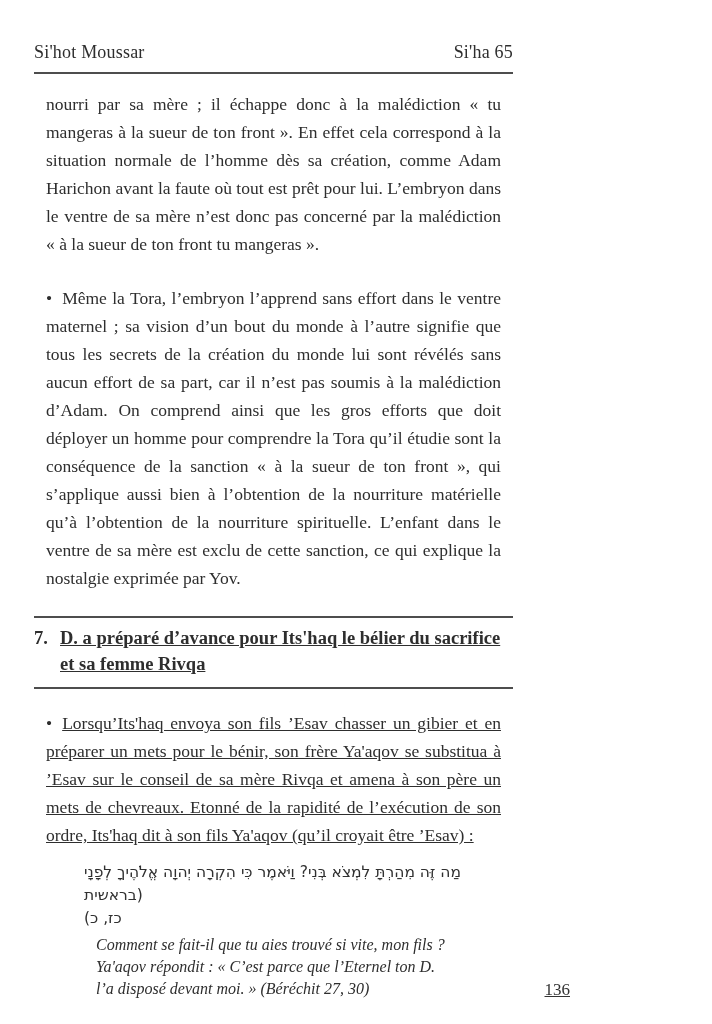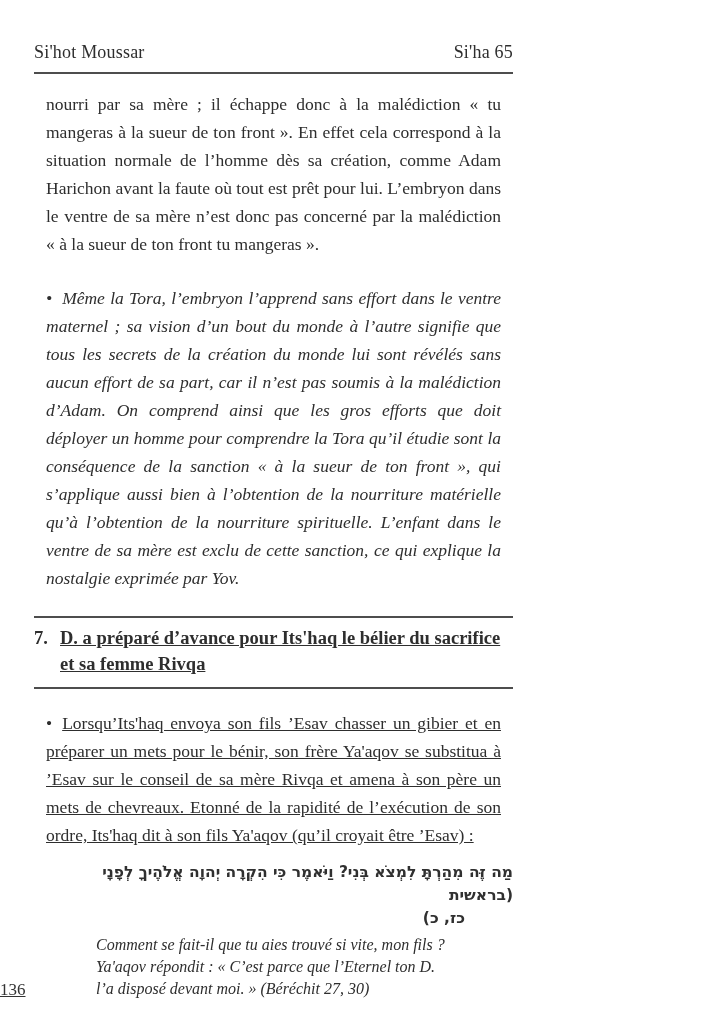--- a/index.html
+++ b/index.html
@@ -25,21 +25,21 @@
     border-bottom: 2px solid #4d4d4d;
   }
   
   .para {
     font-size: 17.5px;
     line-height: 28px;
     text-align: justify;
     margin: 12px;
   }
   .p1 { margin-top: 16px; }
-  .p2 { margin-top: 26px; font-style: italic; }
+  .p2 { margin-top: 26px; }
   .p3 { margin-top: 20px; text-decoration: underline; }
   .p4 { margin-top: 16px; }
   .bullet {
     display: inline-block;
     margin-right: 10px;
   }
   
   .section-heading {
     display: flex;
     margin-top: 24px;
@@ -54,46 +54,45 @@
     flex: 0 0 26px;
   }
   .section-title {
     flex: 1;
     text-decoration: underline;
   }
   
   .hebrew-quote {
     margin: 8px 0 0 50px;
     direction: rtl;
-    text-align: right;
+    text-align: left;
     font-family: "DejaVu Sans", sans-serif;
     font-size: 15.5px;
     line-height: 23px;
     color: #303030;
-    font-weight: bold;
   }
   .hebrew-line-2 {
     padding-left: 0;
     padding-right: 48px;
   }
   
   .quote-translation {
     margin: 4px 58px 0 62px;
     font-style: italic;
     font-size: 16px;
     line-height: 22px;
     text-align: left;
   }
   
   .page-footer {
     position: absolute;
     left: 0;
     right: 0;
     bottom: 24px;
-    text-align: left;
+    text-align: right;
     font-size: 17px;
     color: #333333;
     text-decoration: underline;
   }
 </style>
 </head>
 <body>
 
 <div class="page">
 

